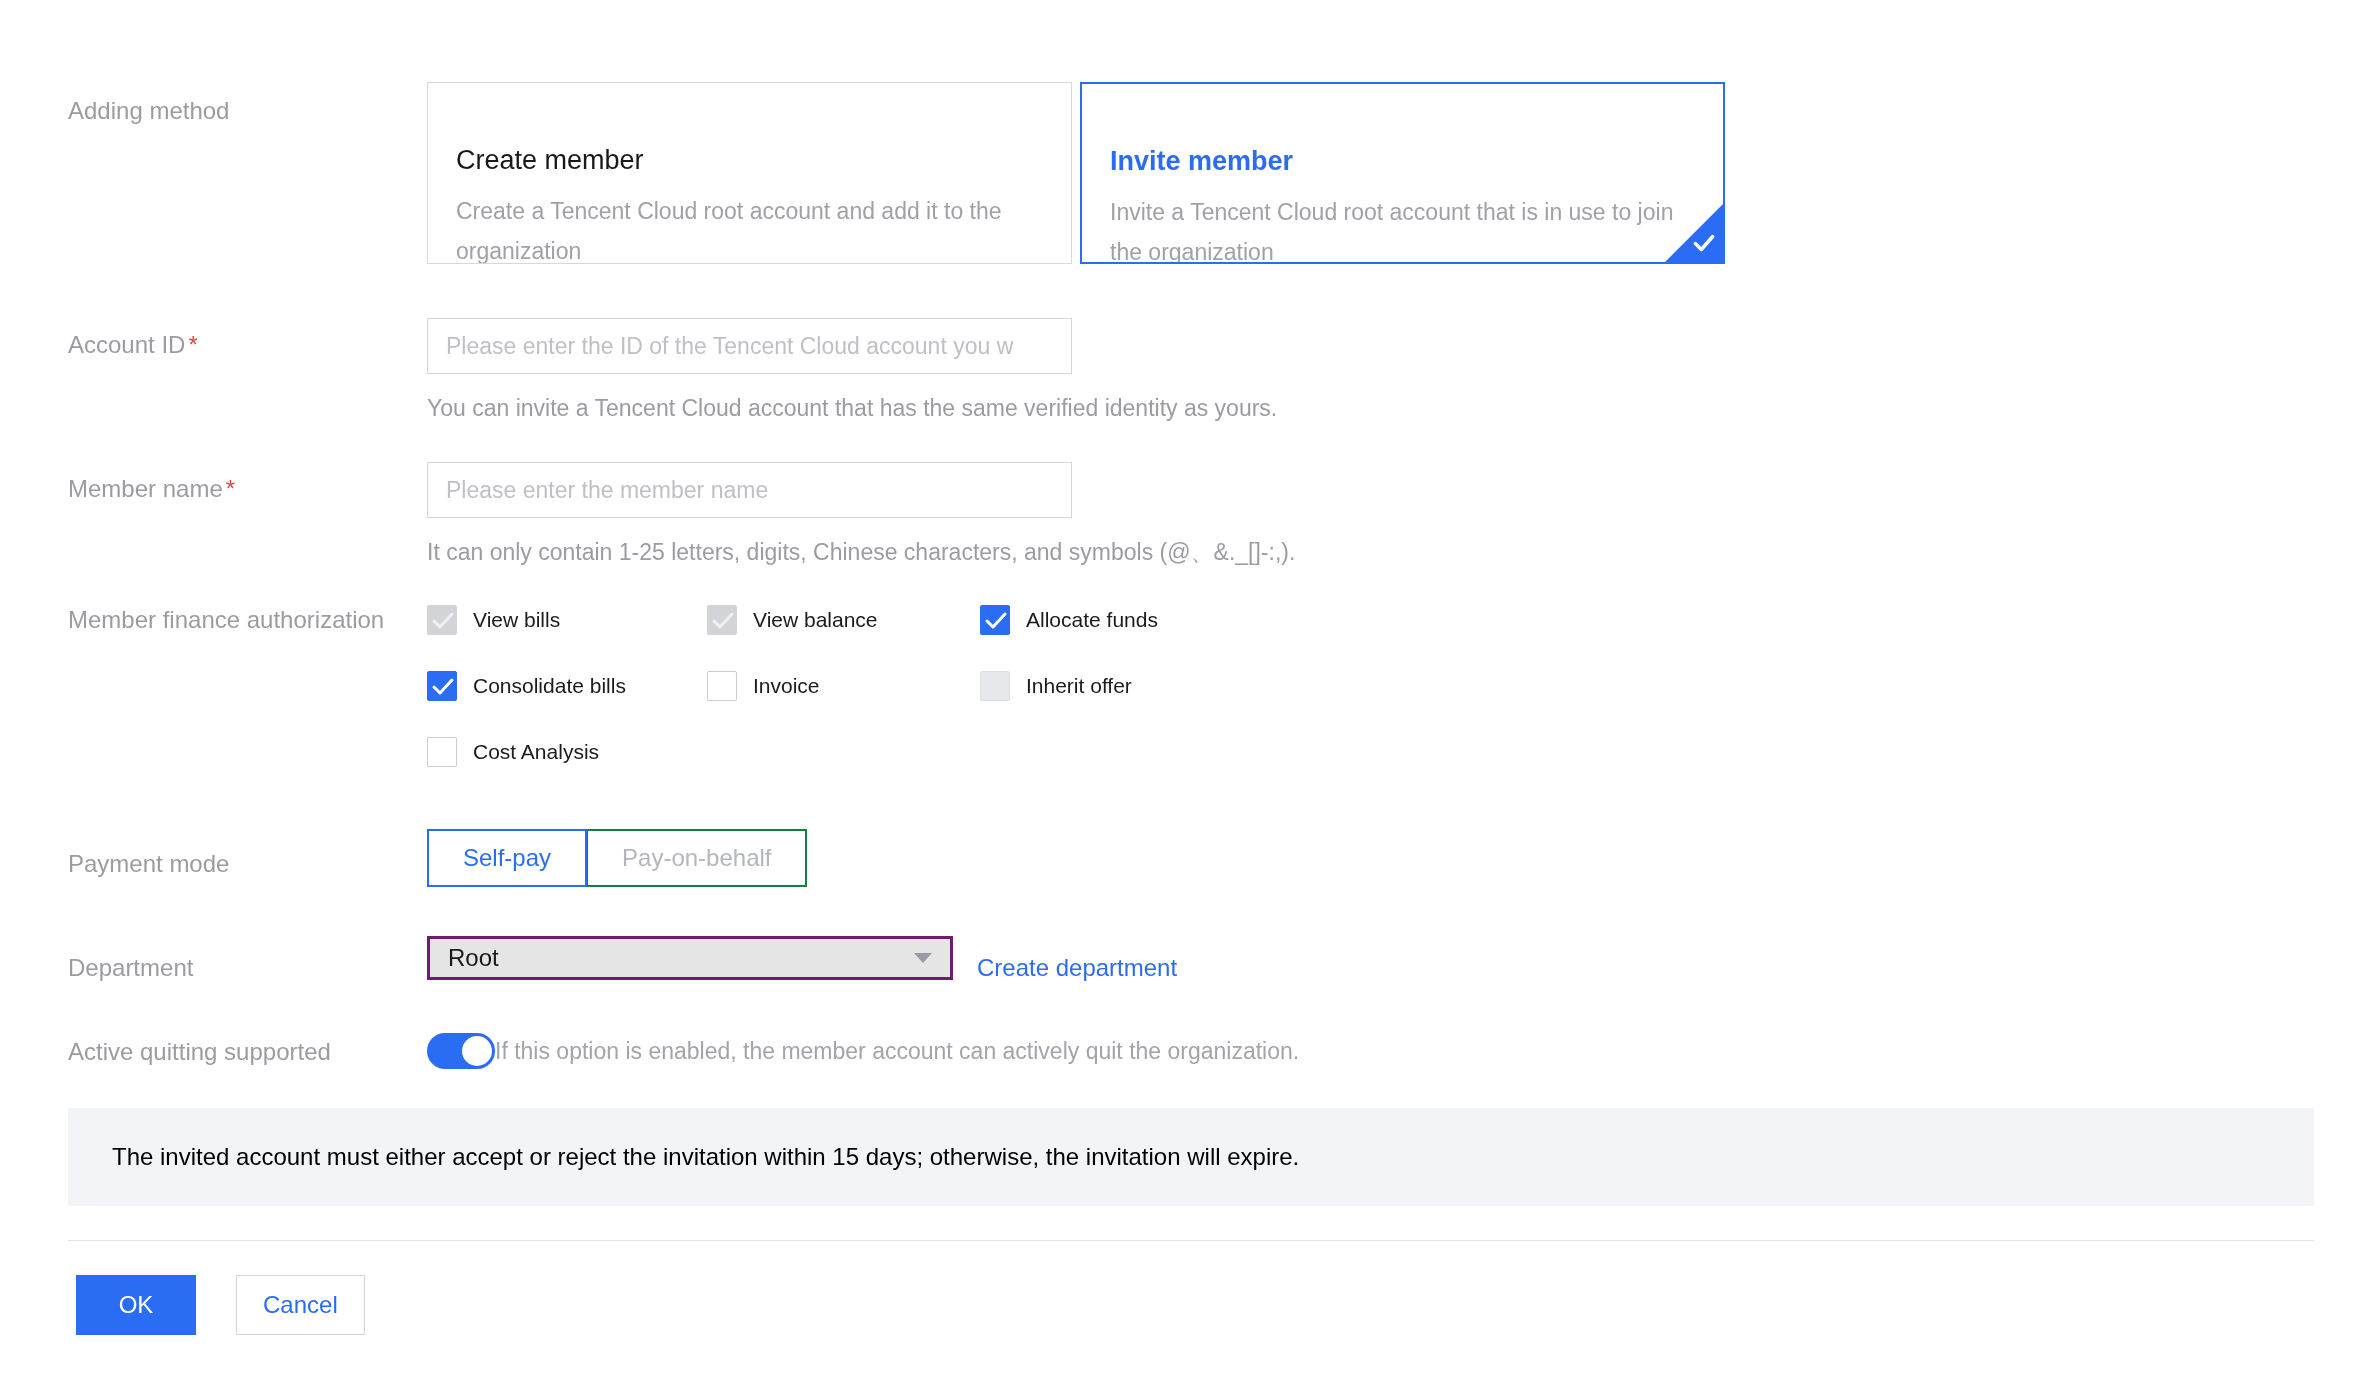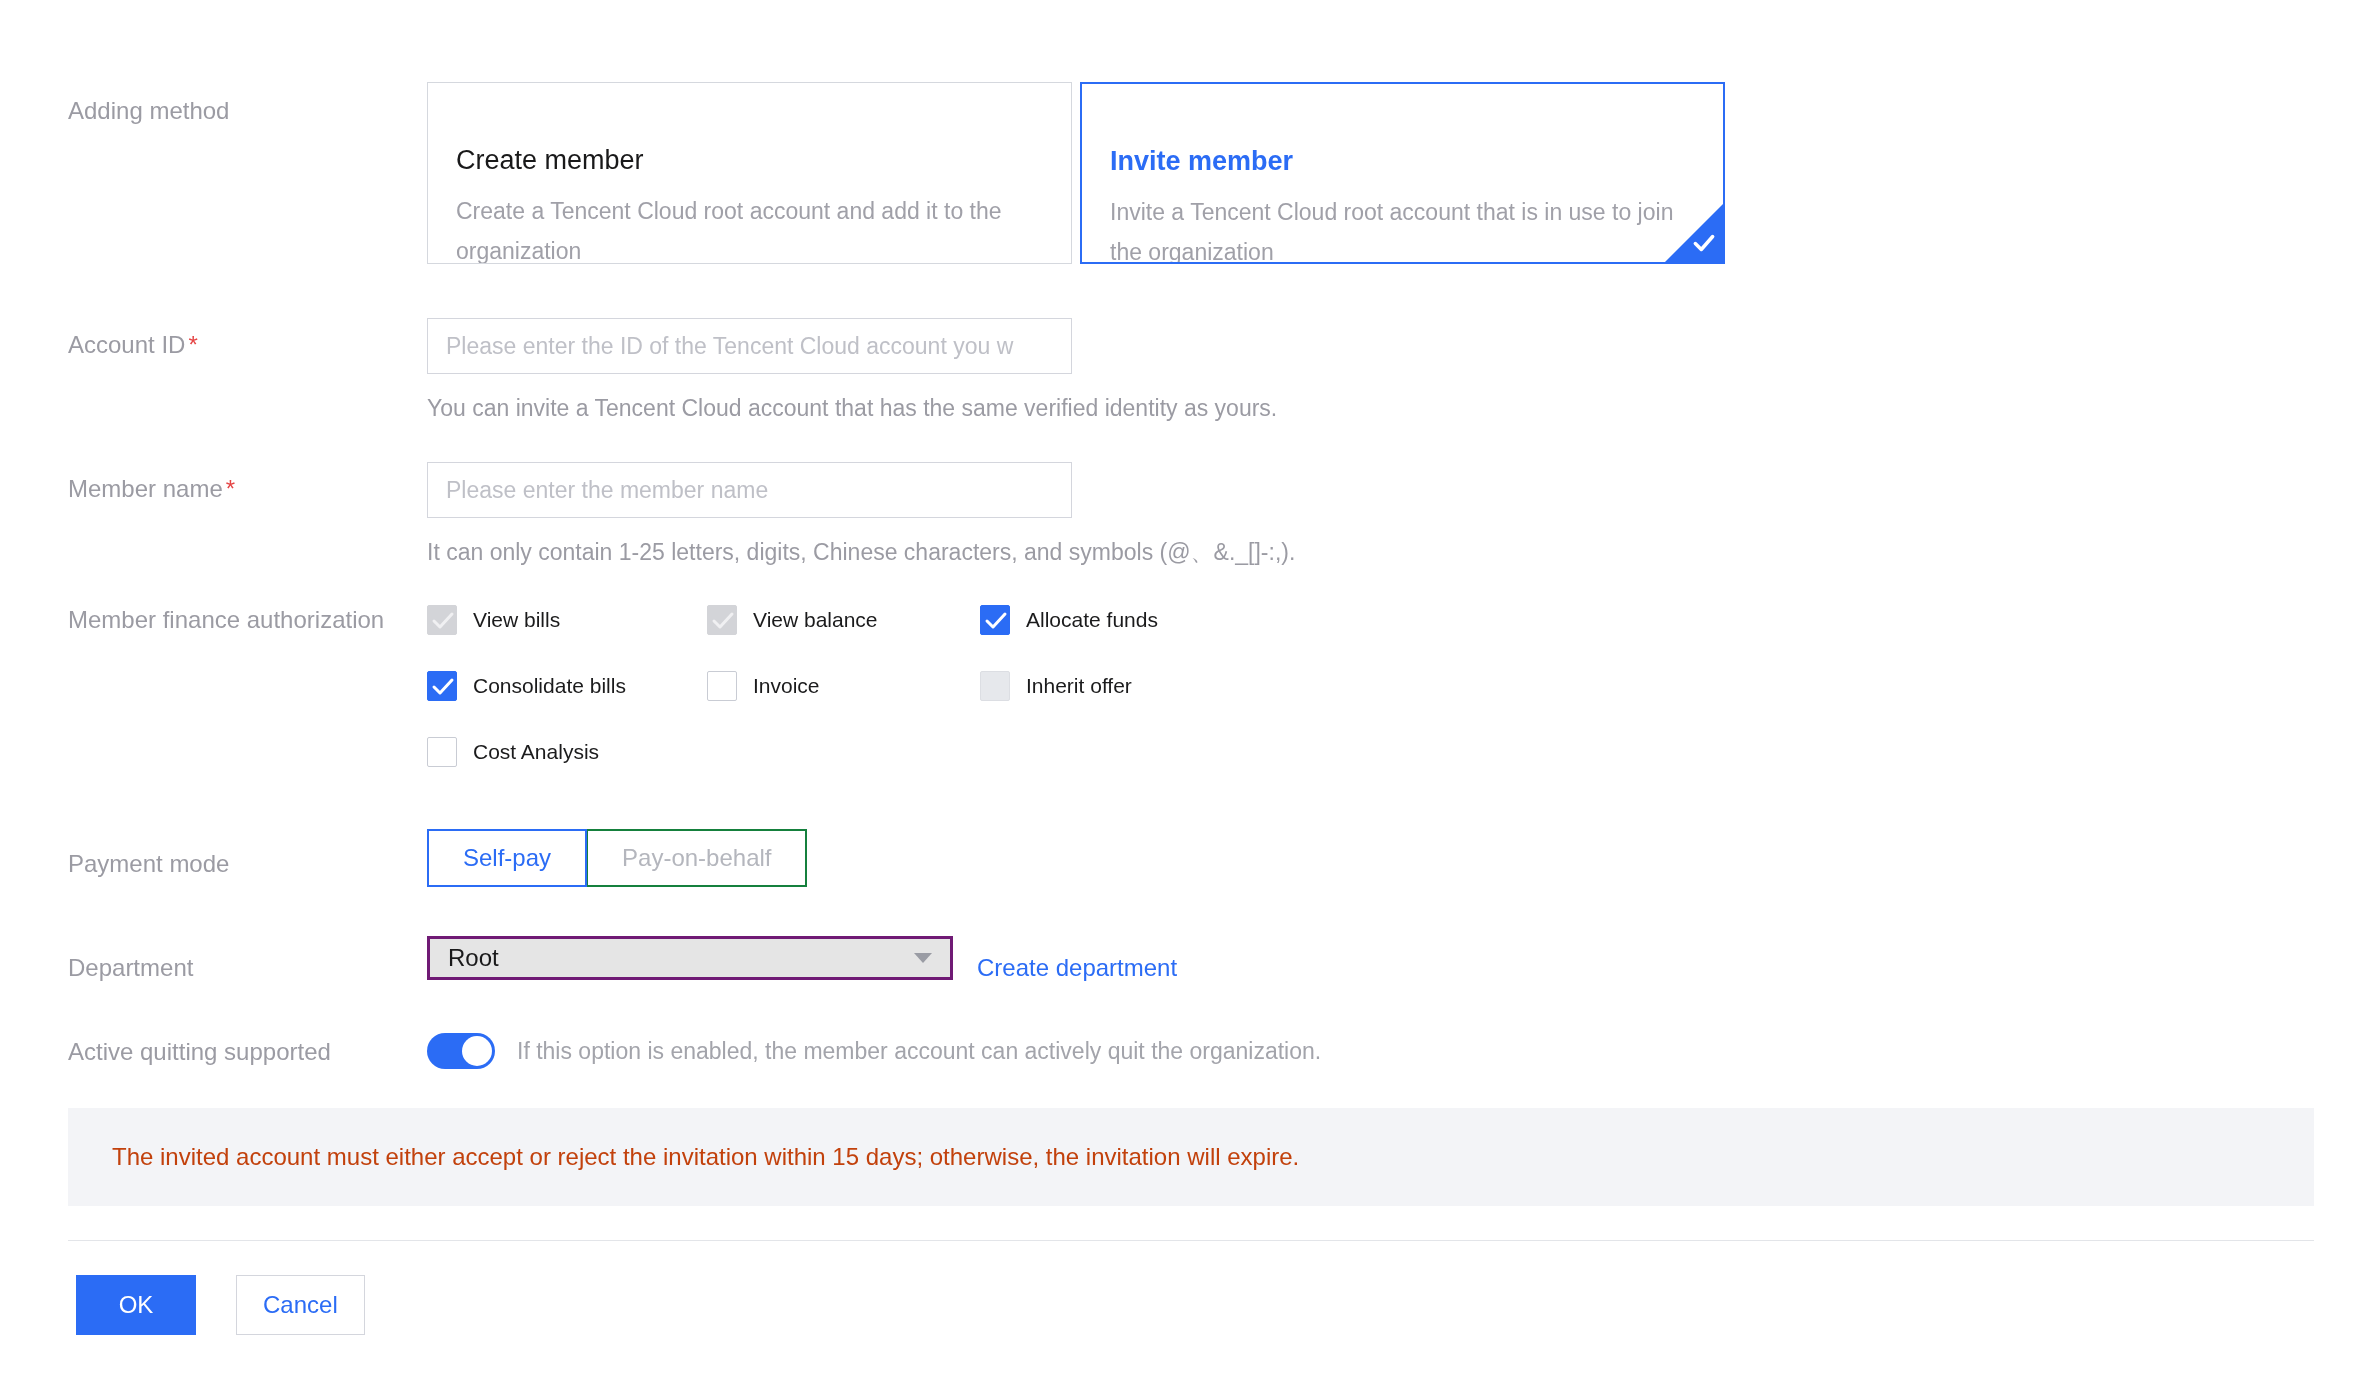--- a/index.html
+++ b/index.html
@@ -244,21 +244,21 @@
     width: 2246px;
     height: 98px;
     background: #f3f4f7;
     display: flex;
     align-items: center;
     padding: 0 44px;
   }
   .notice-text {
     font-size: 24px;
     line-height: 30px;
-    color: #c2410c;
+    color: #000000;
   }
 
   
   .divider {
     position: absolute;
     left: 68px;
     width: 2246px;
     height: 1px;
     background: #e3e5e9;
   }
@@ -414,21 +414,21 @@
         <span class="sel-caret"></span>
       </div>
     </div>
     <div style="position:absolute;left:977px;top:13px;">
       <a class="link" href="#">Create department</a>
     </div>
   </div>
 
   <div class="row" style="top:1033px;">
     <div class="row-label" style="top:4px;">Active quitting supported</div>
-    <div class="row-field" style="display:flex;align-items:center;gap:22px;">
+    <div class="row-field" style="display:flex;align-items:center;">
       <div class="toggle">
         <div class="knob"></div>
       </div>
       <div class="toggle-desc">If this option is enabled, the member account can actively quit the organization.</div>
     </div>
   </div>
 
   <div class="notice" style="top:1108px;">
     <div class="notice-text">The invited account must either accept or reject the invitation within 15 days; otherwise, the invitation will expire.</div>
   </div>

